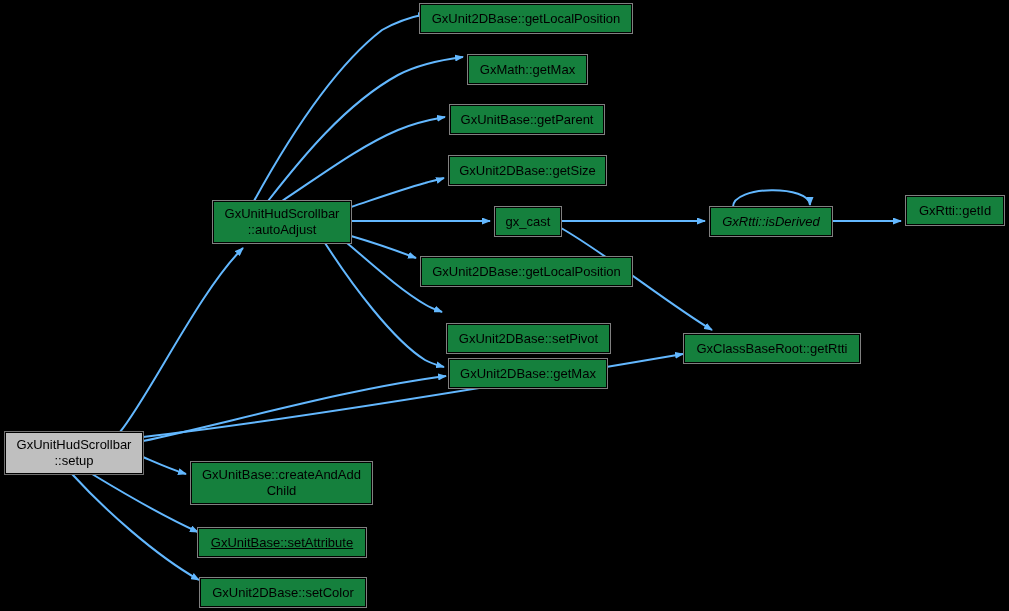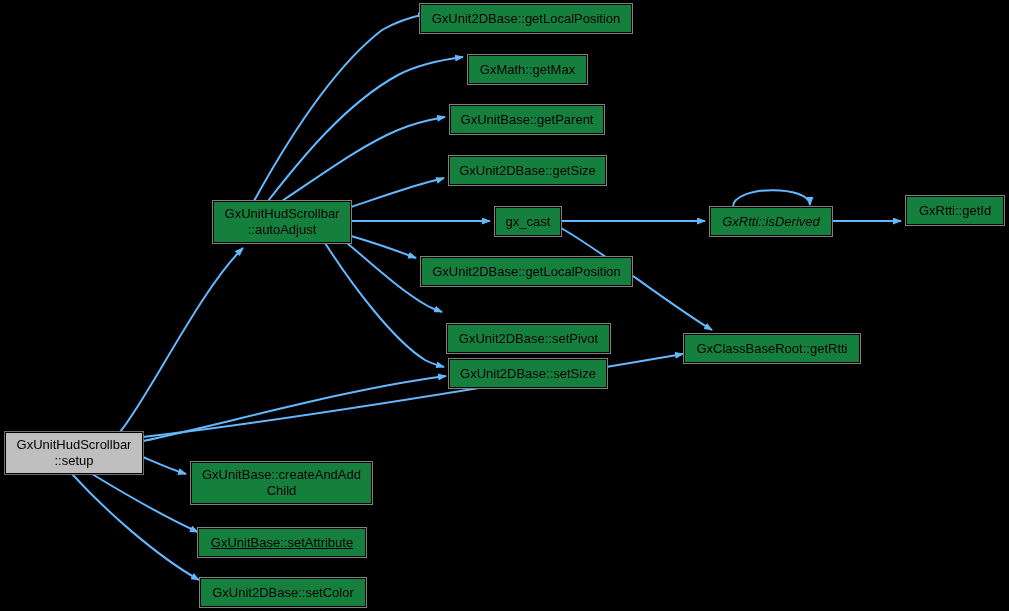--- a/index.html
+++ b/index.html
@@ -88,21 +88,21 @@
 ::setup</span></div>
       <div class="node" style="left: 213px; top: 201px; width: 138px; height: 42px;"><span class="node-label">GxUnitHudScrollbar
 ::autoAdjust</span></div>
       <div class="node" style="left: 420px; top: 4px; width: 212px; height: 29px;"><span class="node-label">GxUnit2DBase::getLocalPosition</span></div>
       <div class="node" style="left: 468px; top: 55px; width: 119px; height: 29px;"><span class="node-label">GxMath::getMax</span></div>
       <div class="node" style="left: 450px; top: 105px; width: 154px; height: 29px;"><span class="node-label">GxUnitBase::getParent</span></div>
       <div class="node" style="left: 449px; top: 156px; width: 157px; height: 29px; text-align: right;"><span class="node-label">GxUnit2DBase::getSize</span></div>
       <div class="node" style="left: 495px; top: 207px; width: 66px; height: 29px;"><span class="node-label">gx_cast</span></div>
       <div class="node" style="left: 421px; top: 257px; width: 211px; height: 29px;"><span class="node-label">GxUnit2DBase::getLocalPosition</span></div>
       <div class="node" style="left: 447px; top: 324px; width: 163px; height: 29px;"><span class="node-label">GxUnit2DBase::setPivot</span></div>
-      <div class="node" style="left: 449px; top: 359px; width: 158px; height: 29px;"><span class="node-label">GxUnit2DBase::setSize</span></div>
+      <div class="node" style="left: 449px; top: 359px; width: 158px; height: 29px;"><span class="node-label">GxUnit2DBase::getMax</span></div>
       <div class="node" style="left: 710px; top: 207px; width: 122px; height: 29px; font-style: italic;"><span class="node-label">GxRtti::isDerived</span></div>
       <div class="node" style="left: 906px; top: 196px; width: 98px; height: 29px;"><span class="node-label">GxRtti::getId</span></div>
       <div class="node" style="left: 684px; top: 334px; width: 176px; height: 29px;"><span class="node-label">GxClassBaseRoot::getRtti</span></div>
       <div class="node" style="left: 191px; top: 462px; width: 181px; height: 42px;"><span class="node-label">GxUnitBase::createAndAdd
 Child</span></div>
       <div class="node" style="left: 198px; top: 528px; width: 168px; height: 29px; text-decoration: underline;"><span class="node-label">GxUnitBase::setAttribute</span></div>
       <div class="node" style="left: 200px; top: 578px; width: 166px; height: 29px;"><span class="node-label">GxUnit2DBase::setColor</span></div>
     </div>
 
 </div>

